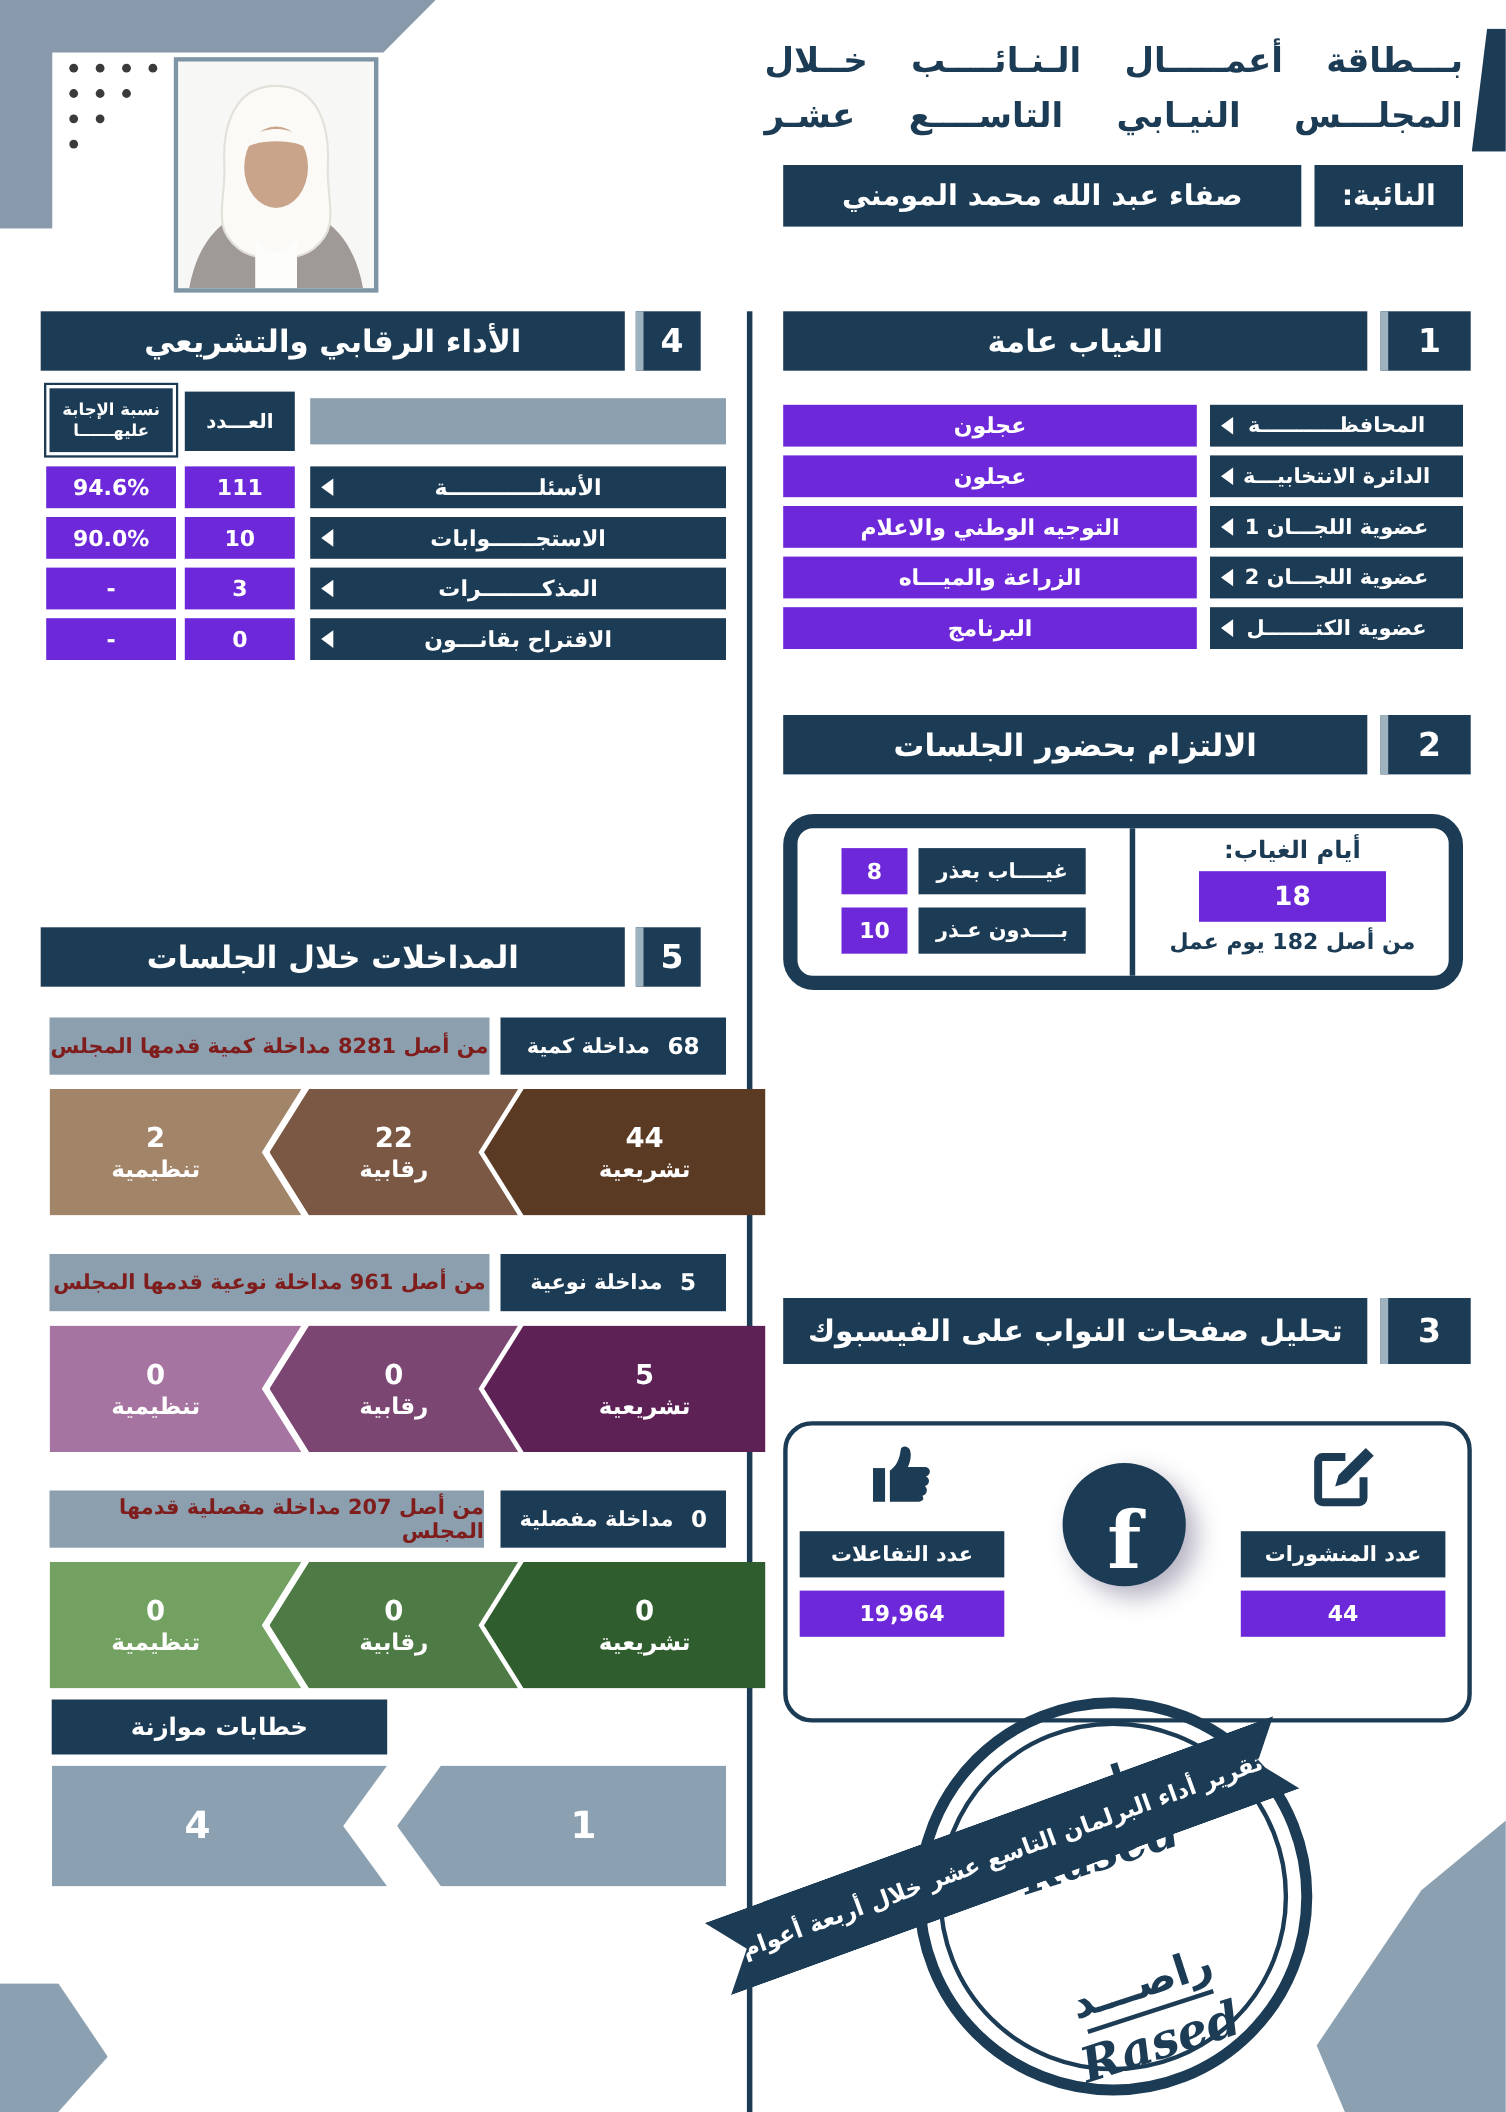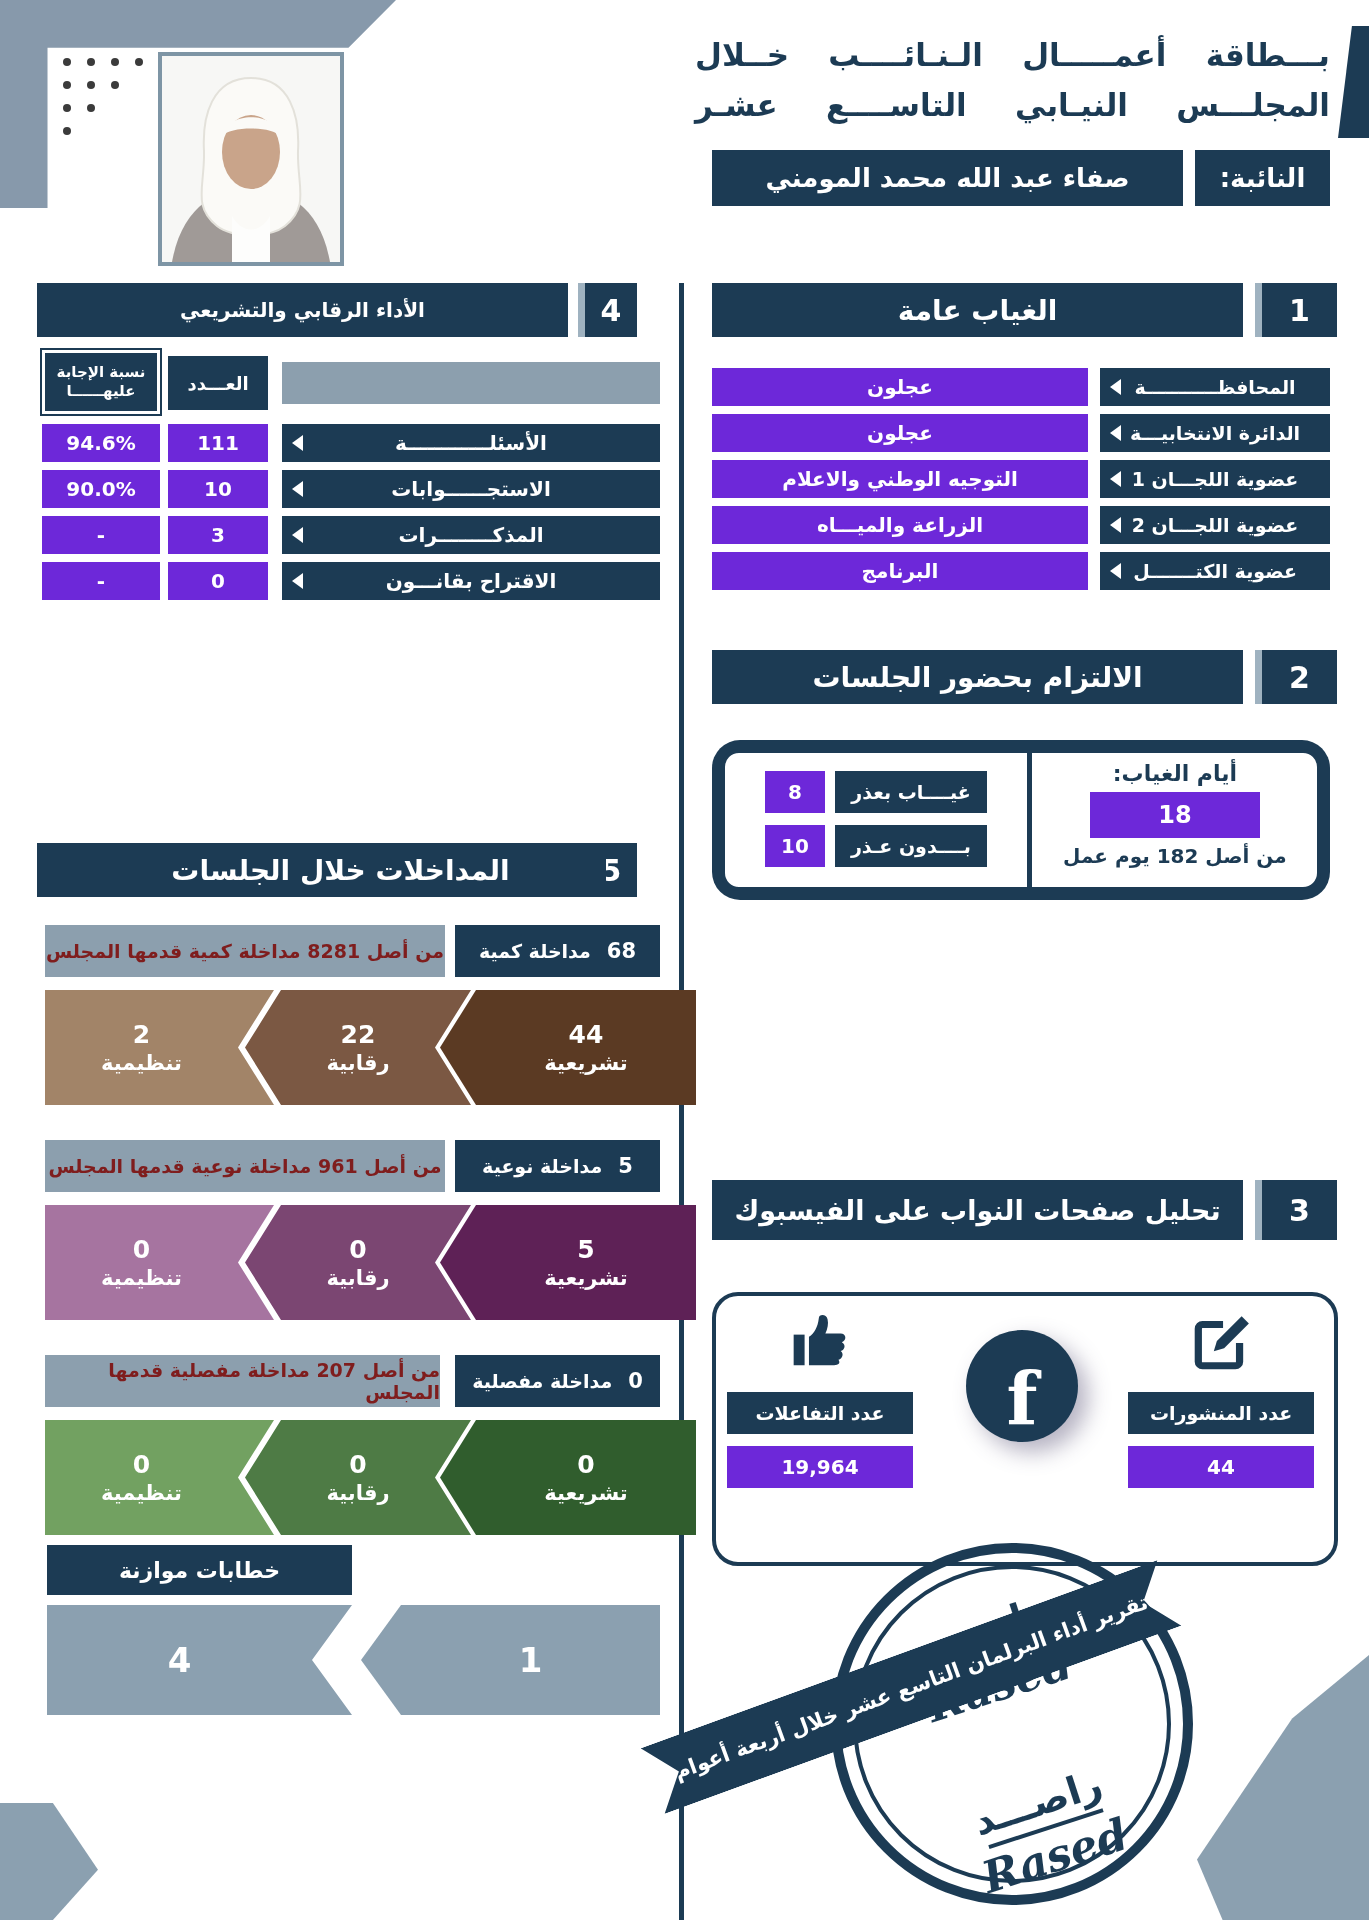--- a/index.html
+++ b/index.html
@@ -207,21 +207,21 @@
   <div class="lblbar" style="left:727px;top:1392px;width:186px;height:42px;font-size:19px;">
     <span>عدد التفاعلات</span>
   </div>
   <div class="gcell" style="left:727px;top:1446px;width:186px;height:42px;font-size:20px;">
     <span>19,964</span>
   </div>
 
   <div class="numbox" style="left:578px;top:283px;width:52px;height:54px;font-size:30px;">
     <span>4</span>
   </div>
-  <div class="bar" style="left:37px;top:283px;width:531px;height:54px;font-size:20px;">
+  <div class="bar" style="left:37px;top:283px;width:531px;height:54px;font-size:28px;">
     <span>الأداء الرقابي والتشريعي</span>
   </div>
 
   <div class="abs" style="left:282px;top:362px;width:378px;height:42px;background:#8c9fae;"></div>
   <div class="bar" style="left:168px;top:356px;width:100px;height:54px;font-size:18px;">
     <span>العـــدد</span>
   </div>
   <div class="bar" style="left:42px;top:350px;width:118px;height:64px;font-size:15px;line-height:1.25;
               border:3px solid #fff;outline:2px solid #1c3b54;box-sizing:border-box;text-align:center;padding:2px;">
     <span>نسبة الإجابة عليهــــــا</span>
@@ -267,21 +267,21 @@
   <div class="gcell" style="left:168px;top:562px;width:100px;height:38px;font-size:20px;">
     <span>0</span>
   </div>
   <div class="gcell" style="left:42px;top:562px;width:118px;height:38px;font-size:20px;">
     <span>-</span>
   </div>
 
   <div class="numbox" style="left:578px;top:843px;width:52px;height:54px;font-size:30px;">
     <span>5</span>
   </div>
-  <div class="bar" style="left:37px;top:843px;width:531px;height:54px;font-size:28px;padding-left:38px;">
+  <div class="bar" style="left:37px;top:843px;width:531px;height:54px;font-size:28px;">
     <span>المداخلات خلال الجلسات</span>
   </div>
 
   <div class="badge" style="left:455px;top:925px;width:205px;height:52px;">
     <span>68</span>
     <span style="font-size:19px;">مداخلة كمية</span>
   </div>
   <div class="srcbar" style="left:45px;top:925px;width:400px;height:52px;">
     <span>من أصل 8281 مداخلة كمية قدمها المجلس</span>
   </div>

